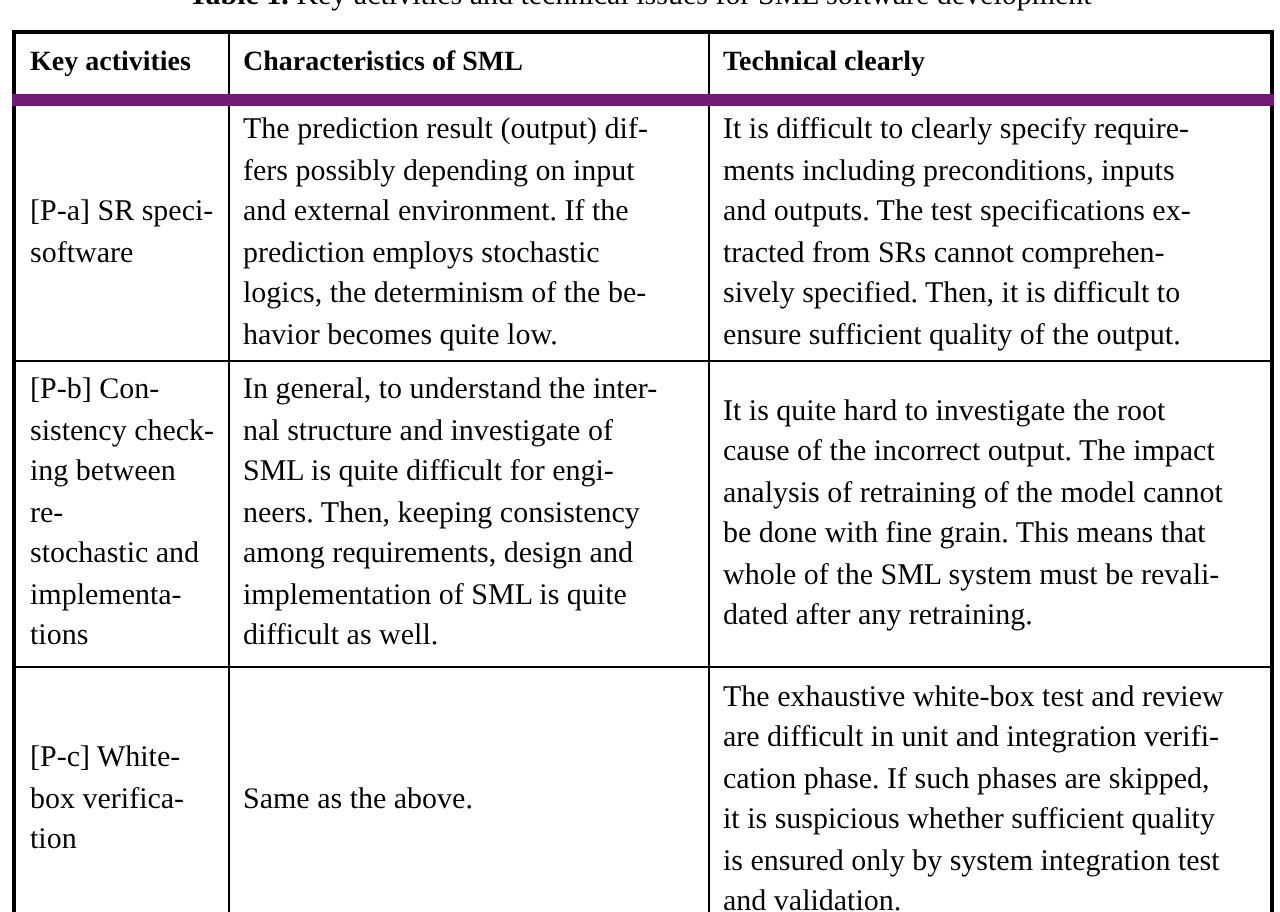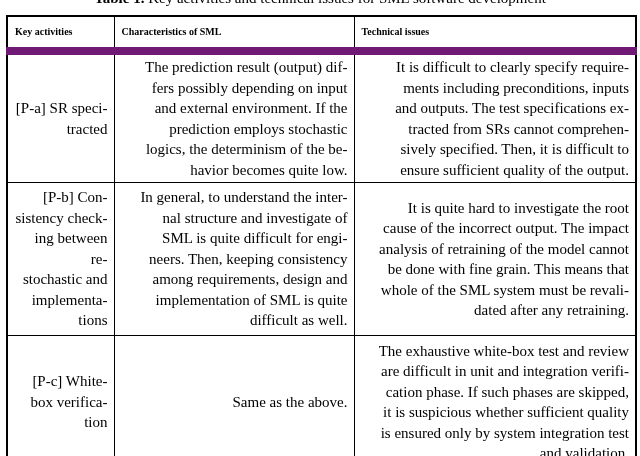--- a/index.html
+++ b/index.html
@@ -48,29 +48,28 @@
   table.sml-table td {
     border: 1px solid #000000;
     vertical-align: middle;
     text-align: left;
     padding: 2px 6px 2px 7px;
     font-size: 15px;
     line-height: 20.5px;
     overflow: hidden;
   }
   table.sml-table thead th {
-    border-bottom: 8px solid #701a75;
+    border-bottom: 6px solid #701a75;
     font-weight: bold;
-    font-size: 10px;
+    font-size: 14px;
     height: 26px;
     line-height: 18px;
   }
   table.sml-table td {
     white-space: pre-line;
-    text-align: right;
   }
   tr.row-1 td { height: 120px; }
   tr.row-2 td { height: 148px; }
   tr.row-3 td { height: 128px; }
 </style>
 </head>
 <body>
 
 <div class="caption-clip">
   <div class="caption">
@@ -83,27 +82,27 @@
   <table class="sml-table">
     <colgroup>
       <col style="width:107px">
       <col style="width:240px">
       <col style="width:282px">
     </colgroup>
     <thead>
       <tr>
         <th>Key activities</th>
         <th>Characteristics of SML</th>
-        <th>Technical issues</th>
+        <th>Technical clearly</th>
       </tr>
     </thead>
     <tbody>
       <tr class="row-1">
         <td>[P-a] SR speci-
-tracted</td>
+software</td>
         <td>The prediction result (output) dif-
 fers possibly depending on input
 and external environment. If the
 prediction employs stochastic
 logics, the determinism of the be-
 havior becomes quite low.</td>
         <td>It is difficult to clearly specify require-
 ments including preconditions, inputs
 and outputs. The test specifications ex-
 tracted from SRs cannot comprehen-

